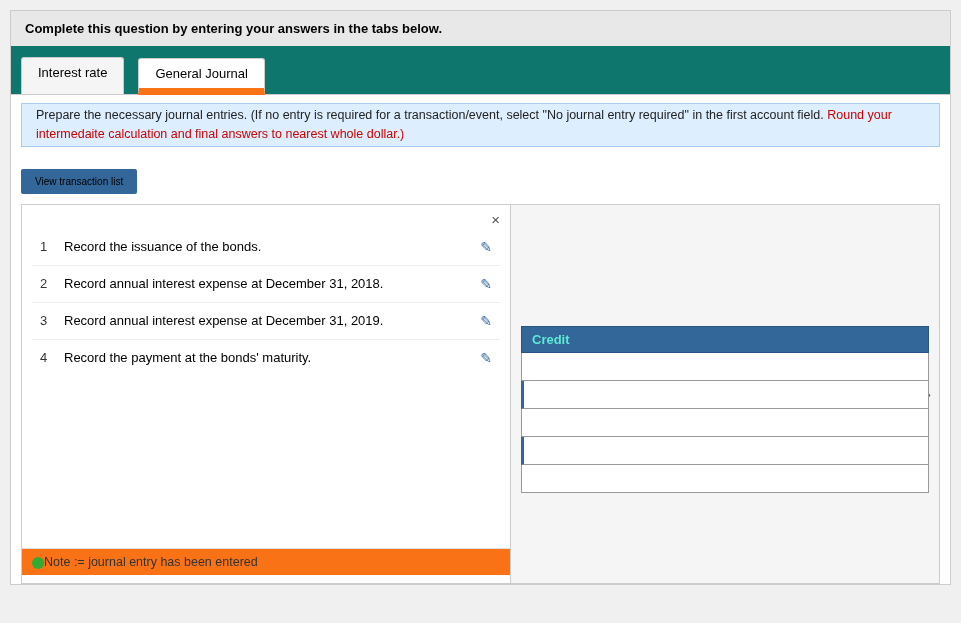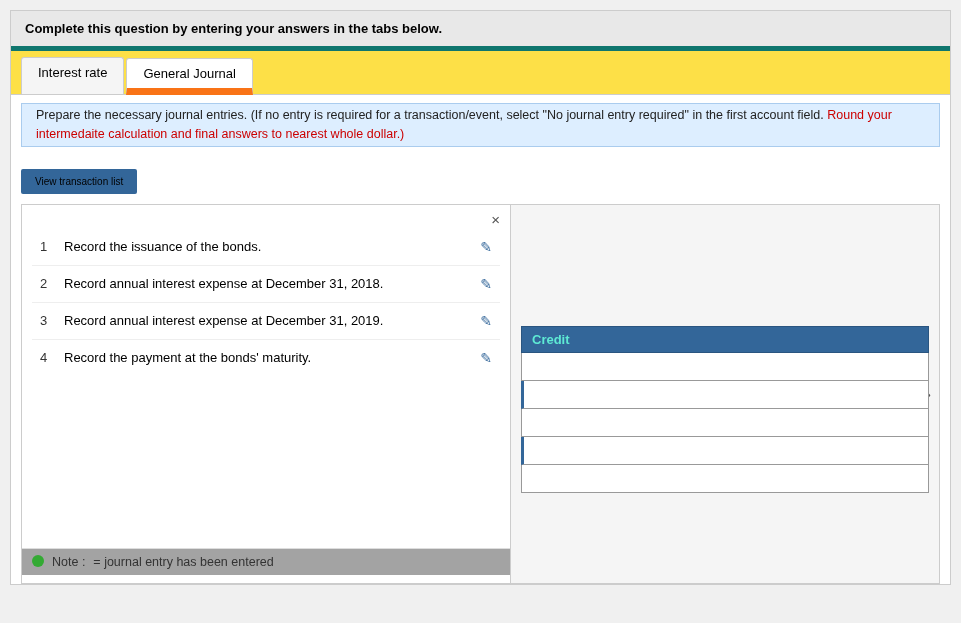--- a/index.html
+++ b/index.html
@@ -22,24 +22,24 @@
       background: #e8e8e8;
       border-bottom: 5px solid #0f766e;
       padding: 10px 14px;
       font-weight: bold;
       font-size: 13px;
     }
 
     .tabs-row {
       display: flex;
       border-bottom: 1px solid #ccc;
-      background: #fde047;
+      background: #0f766e;
       padding-top: 6px;
       padding-left: 10px;
-      gap: 0;
+      gap: 12px;
     }
 
     .tab {
       padding: 7px 16px;
       border: 1px solid #ccc;
       border-bottom: none;
       background: #f5f5f5;
       cursor: pointer;
       font-size: 13px;
       margin-right: 2px;
@@ -201,27 +201,27 @@
     .credit-row.blue-border {
       border-left: 3px solid #336699;
     }
 
     .note-bar {
       position: absolute;
       bottom: 8px;
       left: 0;
       right: 0;
       display: flex;
-      align-items: flex-start;
-      gap: 8px;
+      align-items: flex-end;
+      gap: 0;
       padding: 6px 10px;
       font-size: 12.5px;
       color: #333;
       border-top: 1px solid #ddd;
-      background: #a3a3a3;
+      background: #f97316;
     }
 
     .note-dot {
       width: 12px;
       height: 12px;
       border-radius: 50%;
       background: #33aa33;
       display: inline-block;
       flex-shrink: 0;
     }

